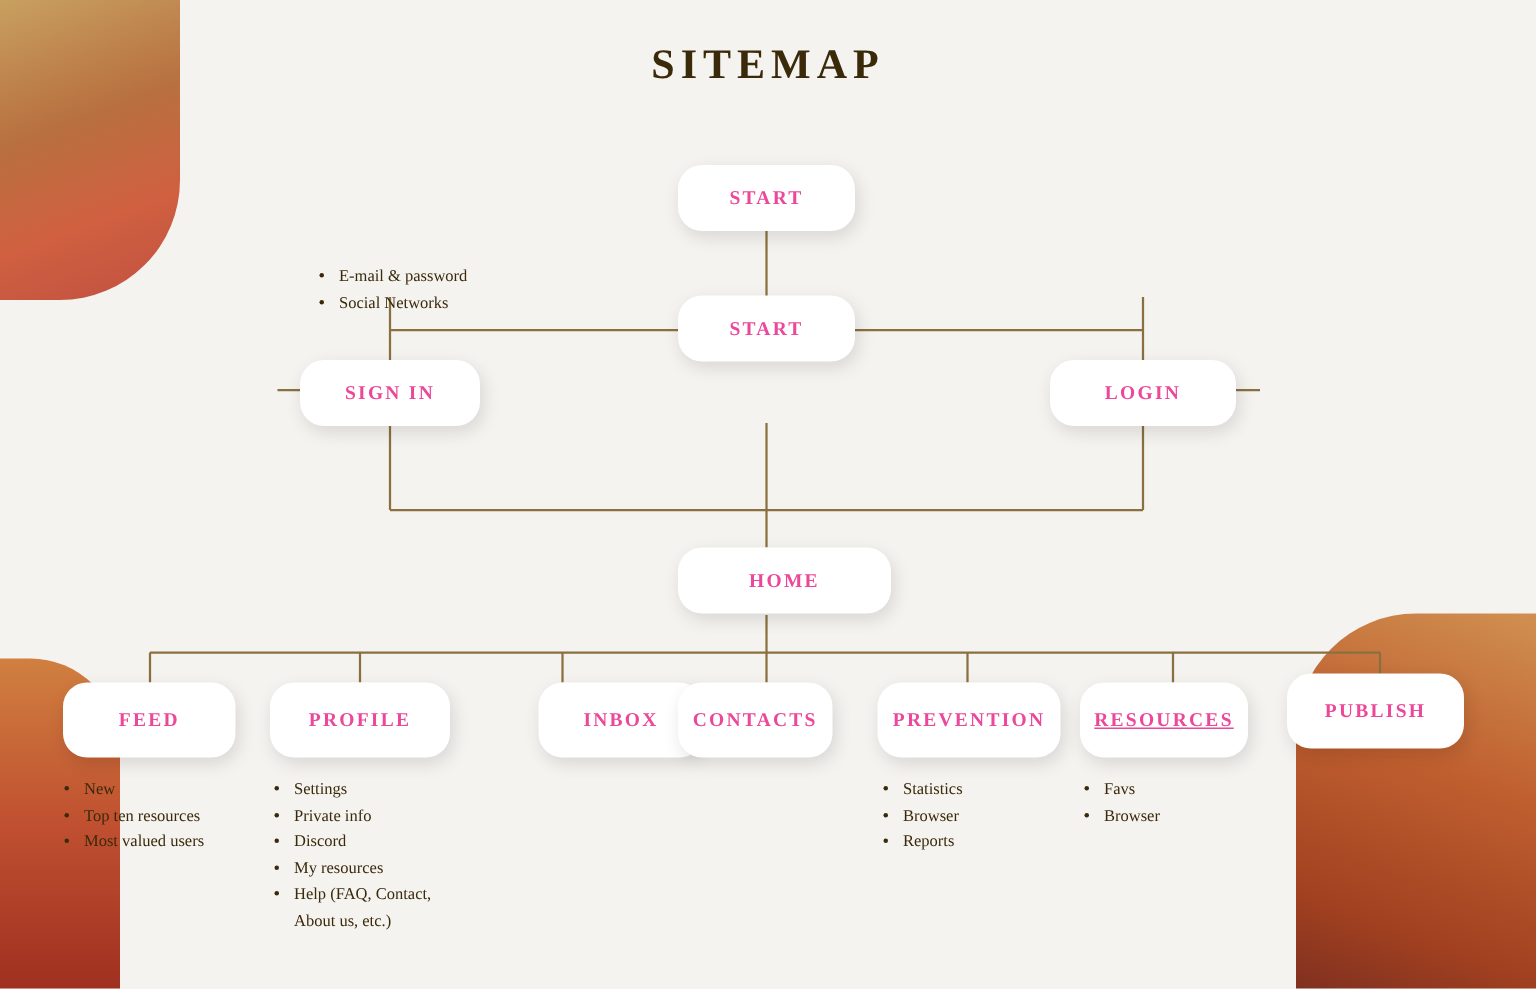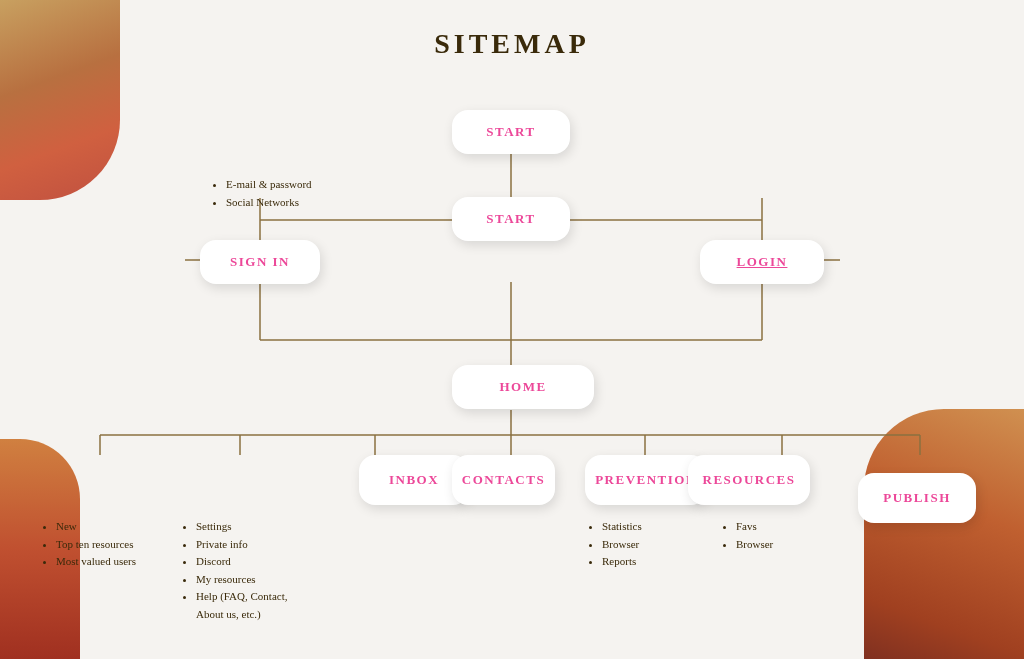--- a/index.html
+++ b/index.html
@@ -158,56 +158,62 @@
   </div>
 
   <div class="node node-label" style="left:200px; top:240px; width:120px; height:44px;">
     <span>SIGN IN</span>
   </div>
 
   <div class="node node-label" style="left:452px; top:197px; width:118px; height:44px;">
     <span>START</span>
   </div>
 
-  <div class="node node-label" style="left:700px; top:240px; width:124px; height:44px;text-decoration:underline;">
+  <div class="node node-label" style="left:700px; top:240px; width:124px; height:44px;">
     <span>LOGIN</span>
   </div>
 
 
 
   <div class="bullet-list" style="left:212px; top:176px;">
     <ul>
       <li>E-mail &amp; password</li>
       <li>Social Networks</li>
     </ul>
   </div>
 
   <div class="node node-label" style="left:452px; top:365px; width:142px; height:44px;">
     <span>HOME</span>
   </div>
 
-
+  <div class="node node-label" style="left:42px; top:455px; width:115px; height:50px;">
+    <span>FEED</span>
+  </div>
+
+  <div class="node node-label" style="left:180px; top:455px; width:120px; height:50px;">
+    <span>PROFILE</span>
+  </div>
 
   <div class="node node-label" style="left:320px; top:455px; width:110px; height:50px;margin-left:39px;">
     <span>INBOX</span>
   </div>
 
   <div class="node node-label" style="left:452px; top:455px; width:103px; height:50px;">
     <span>CONTACTS</span>
   </div>
 
   <div class="node node-label" style="left:585px; top:455px; width:122px; height:50px;">
     <span>PREVENTION</span>
   </div>
 
-  <div class="node node-label" style="left:688px; top:455px; width:122px; height:50px;">
+  <div class="node node-label" style="left:720px; top:455px; width:112px; height:50px;text-decoration:underline;">
     <span>RESOURCES</span>
   </div>
 
-  <div class="node node-label" style="left:858px; top:473px; width:118px; height:50px;">
+  <div class="node node-label" style="left:858px; top:449px; width:118px; height:50px;">
     <span>PUBLISH</span>
   </div>
 
   <div class="bullet-list" style="left:42px; top:518px;">
     <ul>
       <li>New</li>
       <li>Top ten resources</li>
       <li>Most valued users</li>
     </ul>
   </div>

